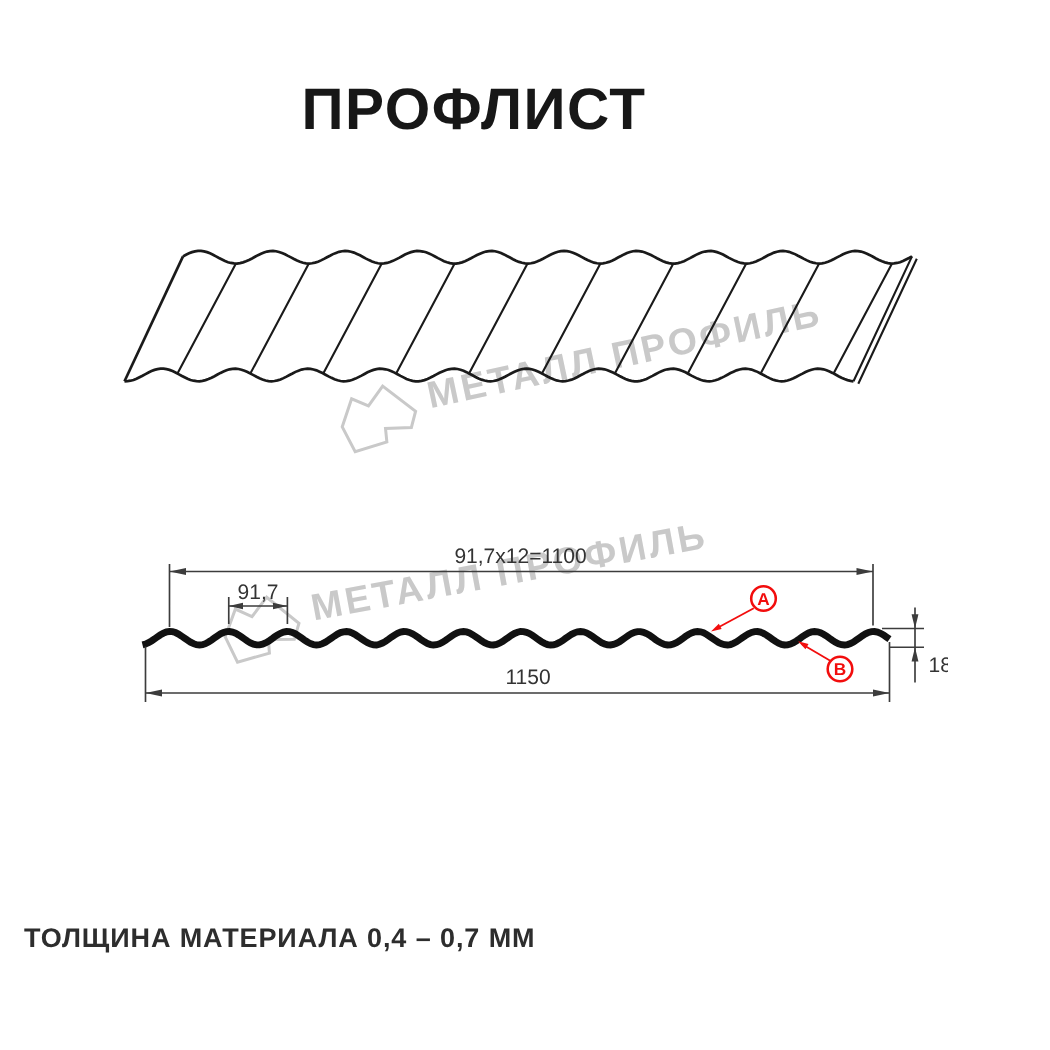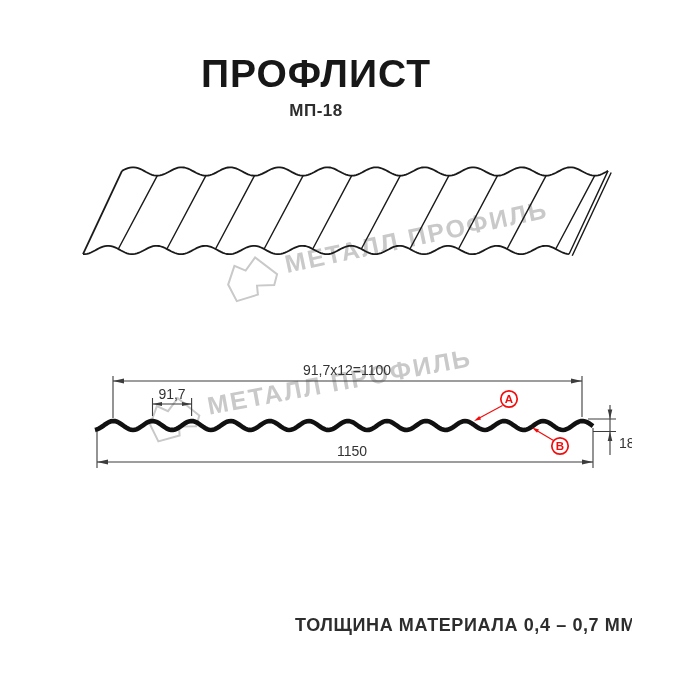--- a/index.html
+++ b/index.html
@@ -9,21 +9,21 @@
   }
   .page-title{
     position:absolute;top:54px;left:0;width:100%;text-align:center;
     font-size:39px;font-weight:bold;letter-spacing:1px;color:#171717;line-height:1;
   }
   .page-subtitle{
     position:absolute;top:101px;left:0;width:100%;text-align:center;
     font-size:17px;font-weight:bold;letter-spacing:.5px;color:#2d2d2d;line-height:1.2;
   }
   .footer-note{
-    position:absolute;top:616px;left:4px;width:100%;text-align:right;
+    position:absolute;top:616px;left:16px;width:100%;text-align:left;
     font-size:18px;font-weight:bold;letter-spacing:.6px;color:#2d2d2d;line-height:1.1;
   }
   .watermark{
     position:absolute;display:flex;align-items:center;gap:8px;z-index:1;
     transform-origin:left center;pointer-events:none;
   }
   .wm1{left:226px;top:262px;transform:rotate(-12deg);}
   .wm2{left:148px;top:402px;transform:rotate(-10.5deg);}
   .wm-text{
     font-size:25px;font-weight:bold;letter-spacing:2px;white-space:nowrap;
@@ -43,21 +43,20 @@
   .callout polygon{fill:var(--accent,#f20d0d);stroke:none;}
   .callout text{font-family:"Liberation Sans",sans-serif;font-size:11.5px;font-weight:bold;
     fill:var(--accent,#f20d0d);text-anchor:middle;}
 </style>
 </head>
 <body>
 
 <div class="page">
 
   <div class="page-title">ПРОФЛИСТ</div>
-  <div class="page-subtitle">МП-18</div>
 
   <div class="watermark wm1">
     <svg class="wm-logo" width="54" height="44" viewBox="0 0 54 44">
       <polygon points="2,23 12,6 22,13 34,2 52,23 47,33 30,30 29,39 7,41"></polygon>
     </svg>
     <span class="wm-text">МЕТАЛЛ ПРОФИЛЬ</span>
   </div>
 
   <div class="watermark wm2">
     <svg class="wm-logo" width="54" height="44" viewBox="0 0 54 44">

